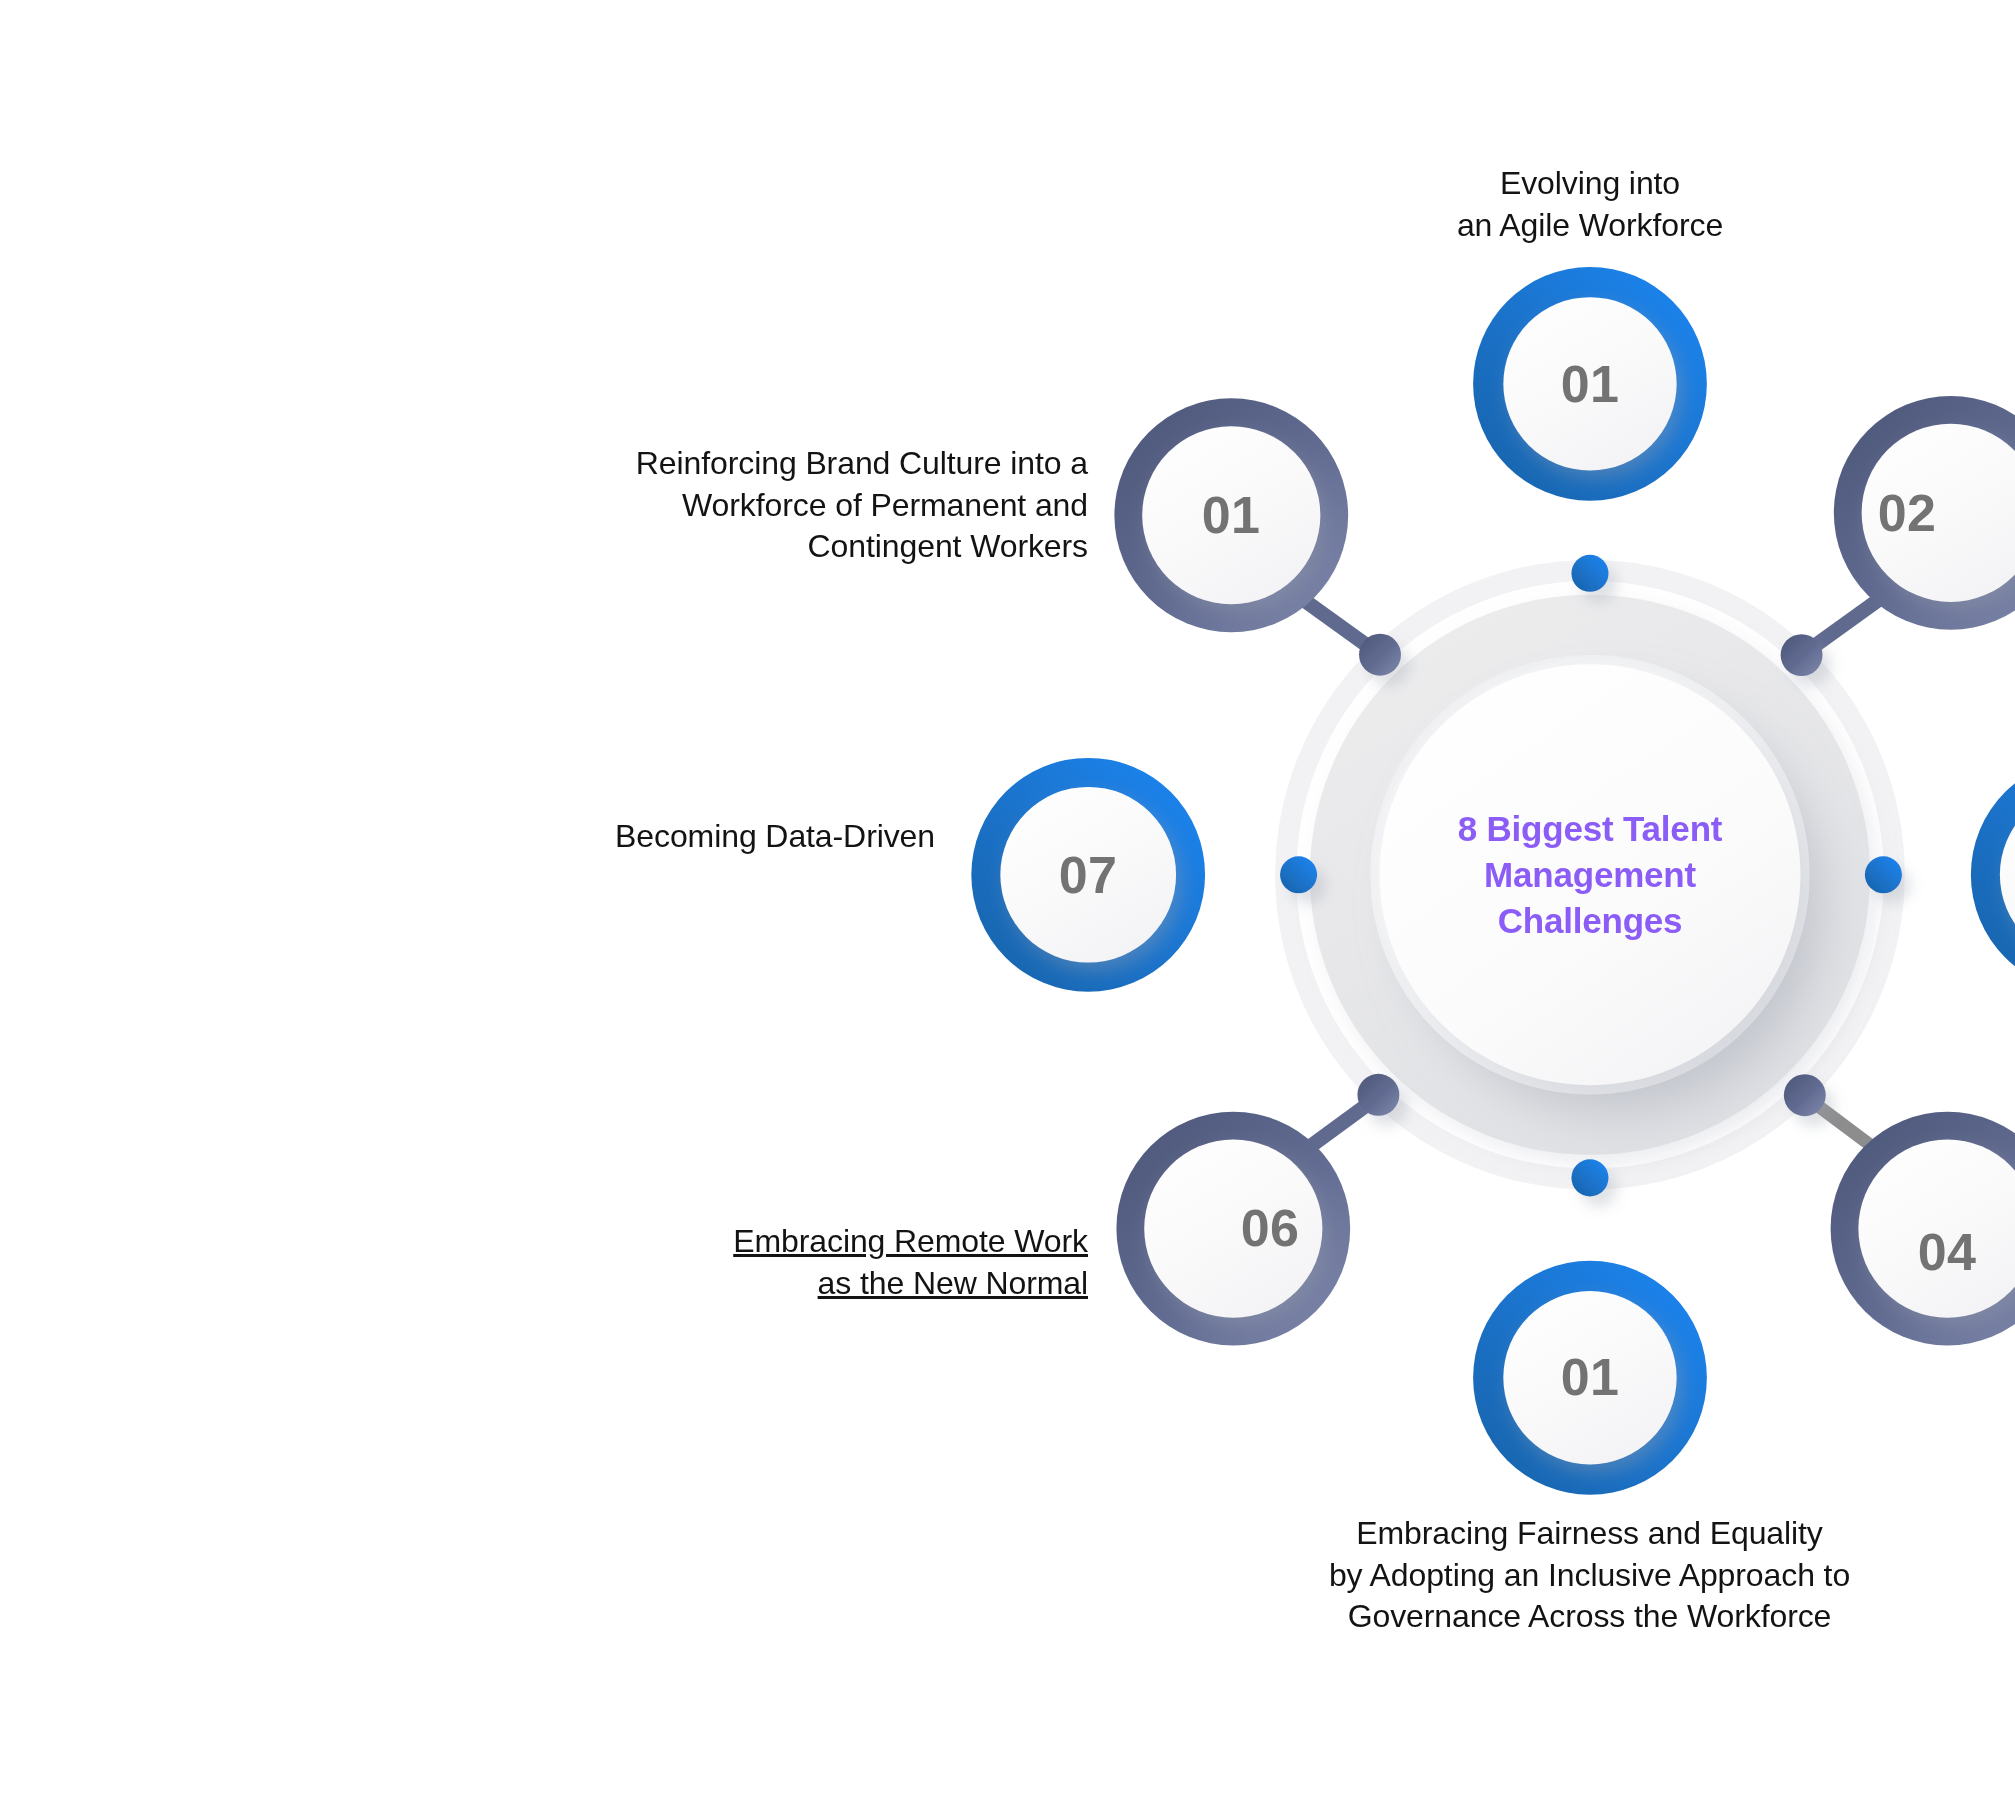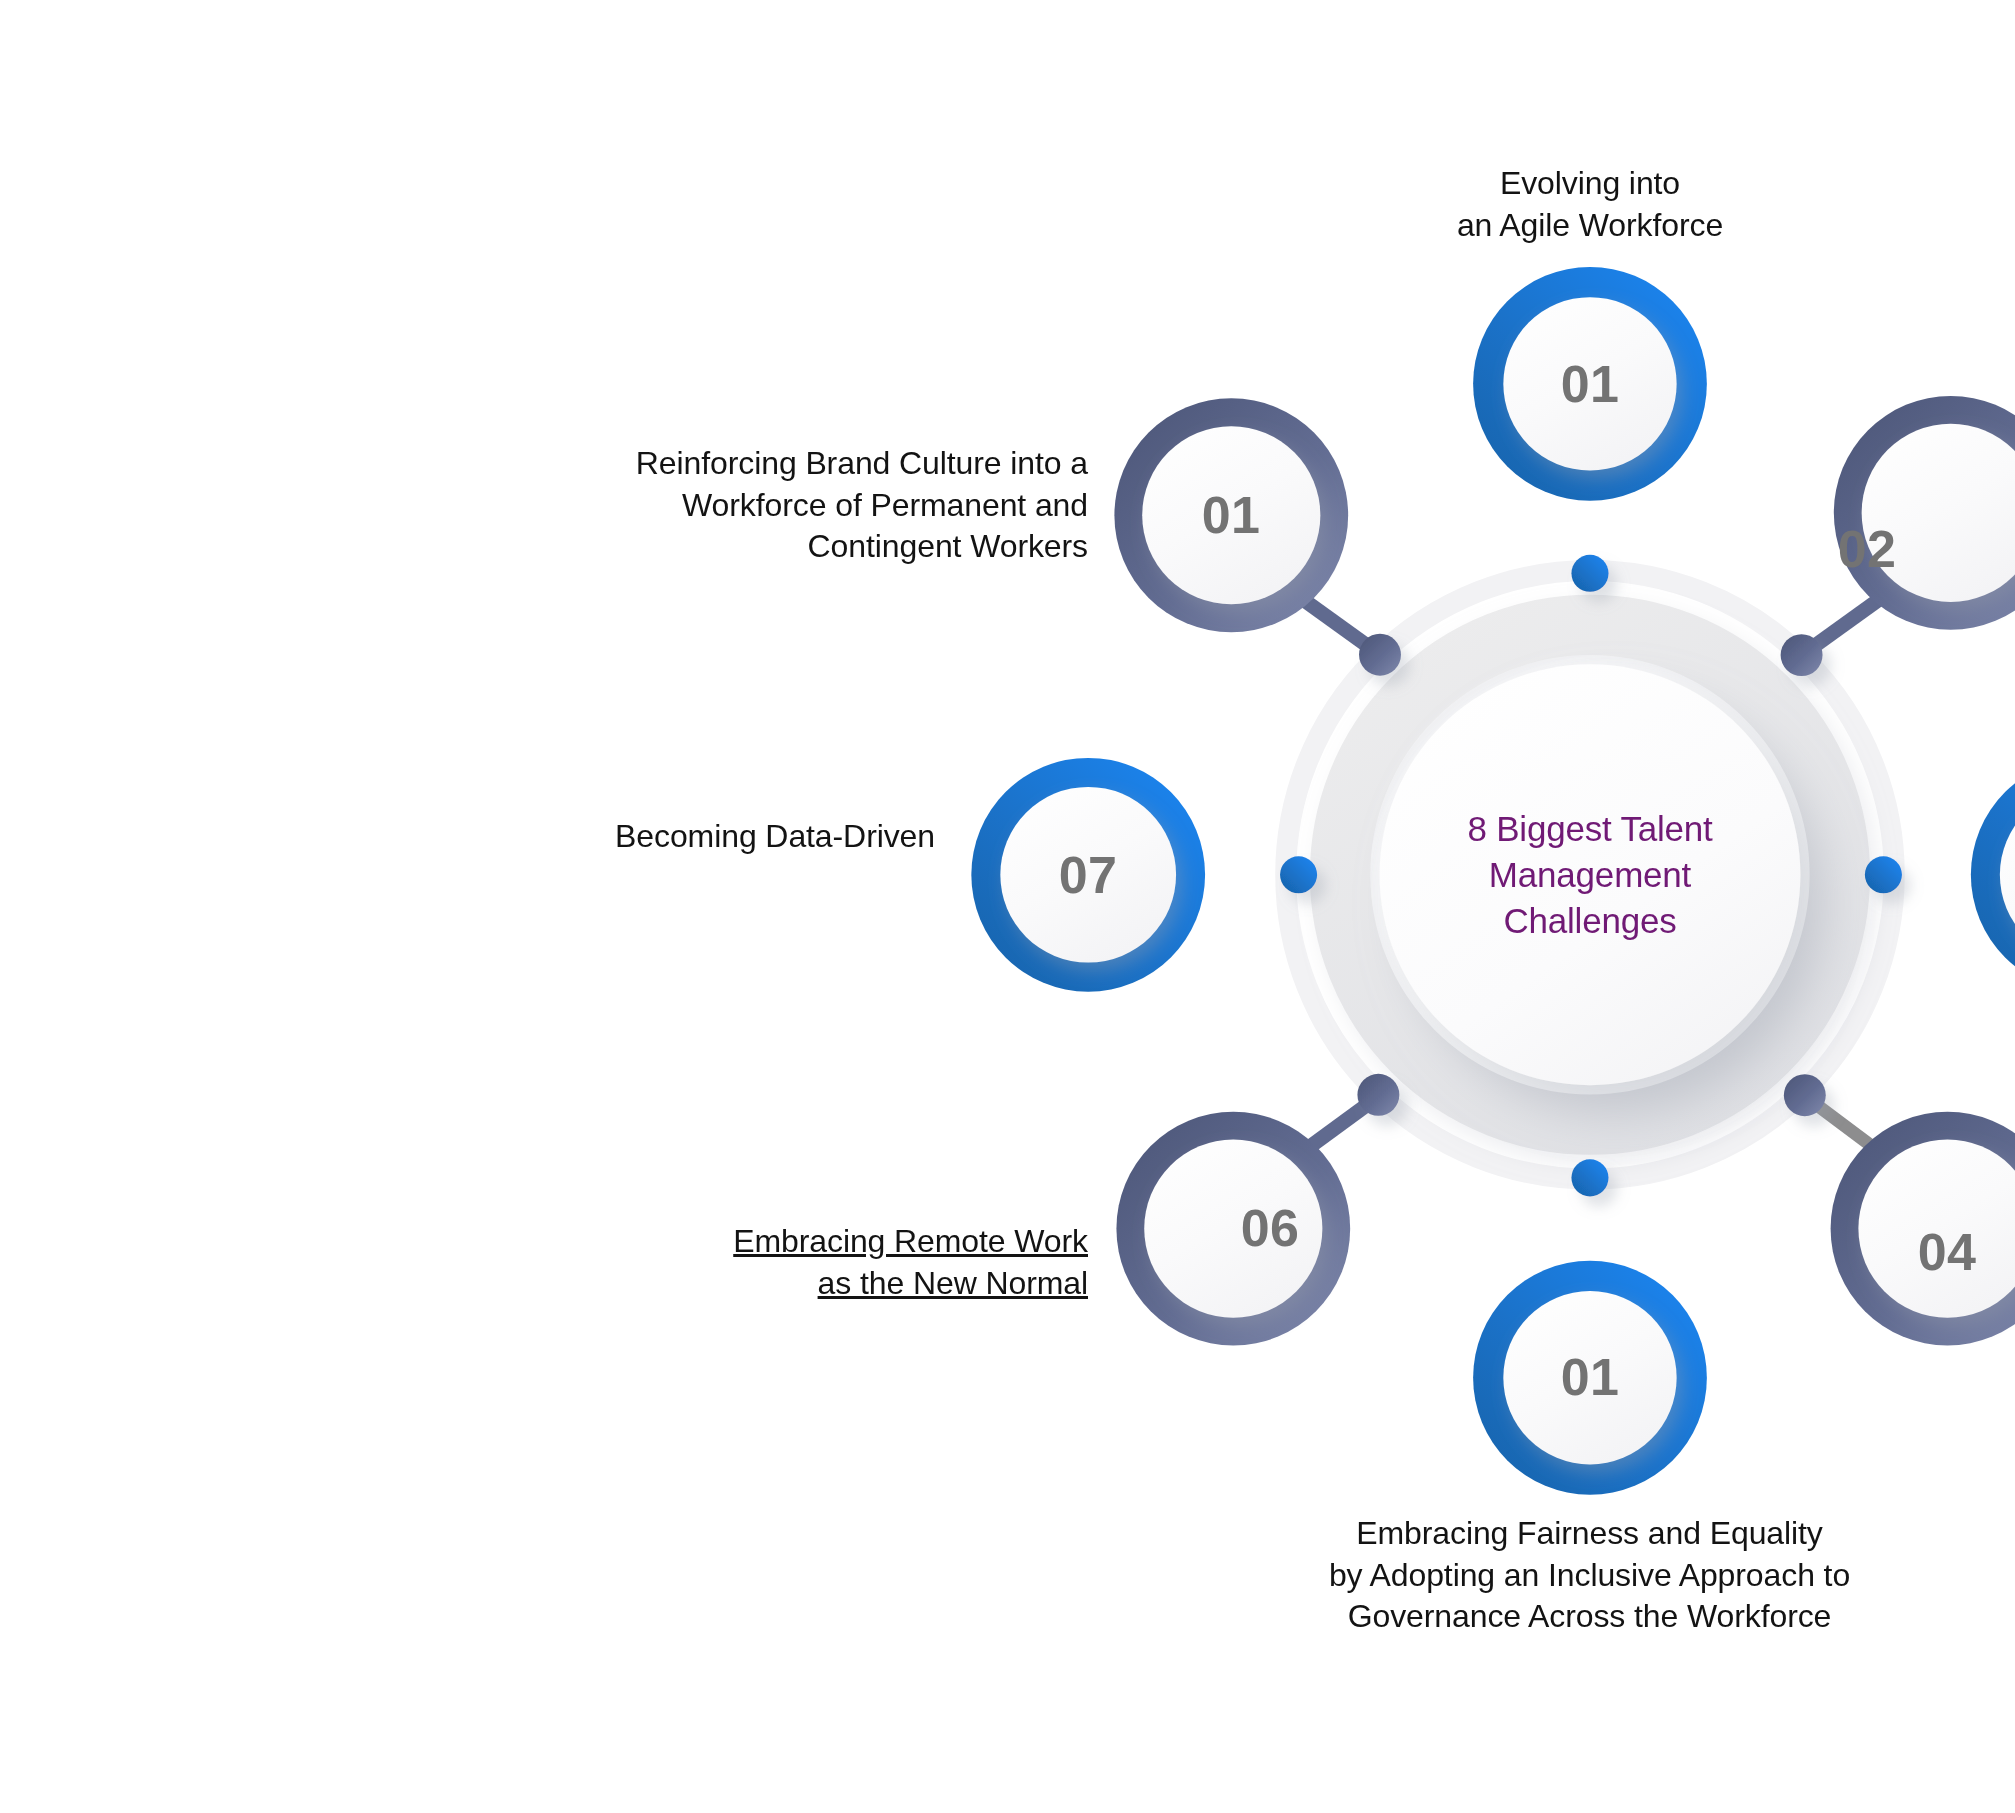--- a/index.html
+++ b/index.html
@@ -54,24 +54,24 @@
     letter-spacing: 0.4px;
     transform: translate(-50%, -50%);
     pointer-events: none;
   }
 
   #hub-title {
     position: absolute;
     transform: translate(-50%, -50%);
     text-align: center;
     font-family: "Liberation Sans", sans-serif;
-    font-weight: normal;
+    font-weight: bold;
     font-size: 35px;
     line-height: 1.32;
-    color: #701a75;
+    color: #8b5cf6;
     letter-spacing: -0.2px;
     white-space: pre-line;
     width: 403px;
   }
 </style>
 </head>
 <body>
 
 <div id="stage">
 
@@ -199,21 +199,21 @@
 
       <g>
         <circle cx="3055" cy="1278" r="290" fill="url(#gSlate)"></circle>
         <circle cx="3055" cy="1278" r="221" fill="url(#gDisc)" filter="url(#discShadow)"></circle>
       </g>
     </g>
   </svg>
   </div>
 
   <div class="numeral" style="left:1590px; top:384px;">01</div>
-  <div class="numeral" style="left:1867px; top:513px;margin-top:36px;">02</div>
+  <div class="numeral" style="left:1907px; top:513px;">02</div>
 
   <div class="numeral" style="left:1947px; top:1228px;margin-top:24px;">04</div>
   <div class="numeral" style="left:1590px; top:1377px;">01</div>
   <div class="numeral" style="left:1270px; top:1228px;">06</div>
   <div class="numeral" style="left:1088px; top:875px;">07</div>
   <div class="numeral" style="left:1231px; top:515px;">01</div>
 
   <div id="hub-title" style="left:1590px; top:875px;">8 Biggest Talent
 Management
 Challenges</div>

